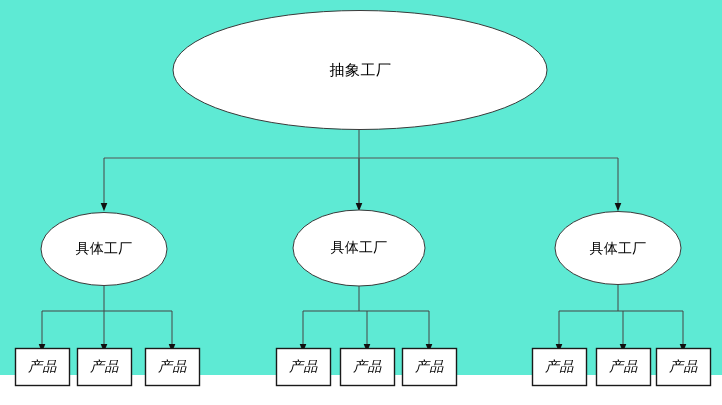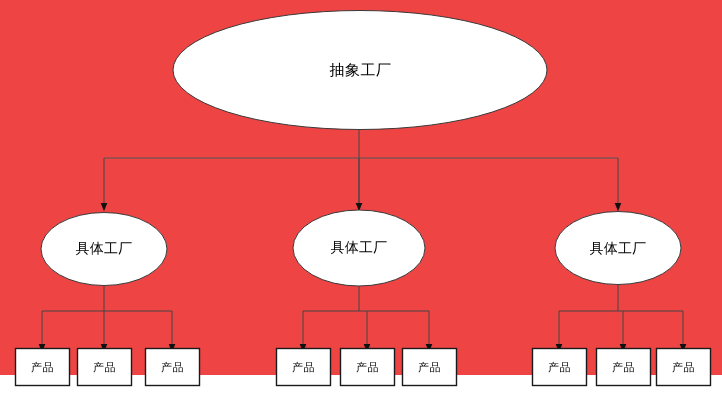--- a/index.html
+++ b/index.html
@@ -10,21 +10,21 @@
   body {
     width: 722px;
     height: 405px;
     font-family: "DejaVu Sans", "Liberation Sans", sans-serif;
     overflow: hidden;
   }
   #diagram-canvas {
     position: relative;
     width: 722px;
     height: 375px;
-    background: #ef4444;
+    background: #5eead4;
   }
   #diagram-svg {
     position: absolute;
     top: 0;
     left: 0;
     width: 722px;
     height: 405px;
   }
   .node-label {
     position: absolute;
@@ -37,21 +37,22 @@
   }
   .label-root {
     font-size: 15px;
     letter-spacing: 0.5px;
   }
   .label-factory {
     font-size: 14px;
     letter-spacing: 0.3px;
   }
   .label-product {
-    font-size: 11px;
+    font-size: 14px;
+    font-style: italic;
     letter-spacing: 0.5px;
   }
 </style>
 </head>
 <body>
 
 <div id="diagram-canvas">
 
   <svg id="diagram-svg" viewBox="0 0 722 405">
     <defs>

